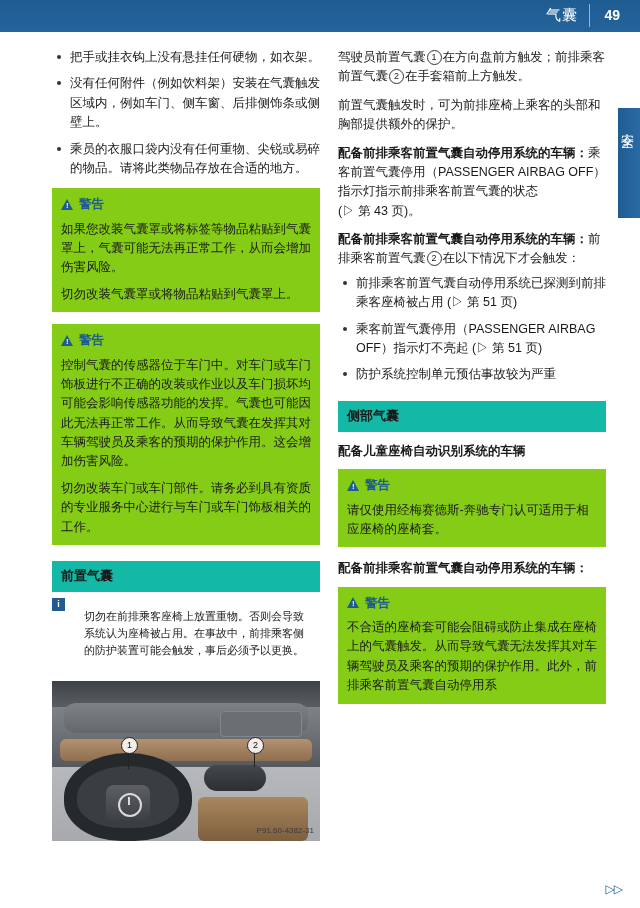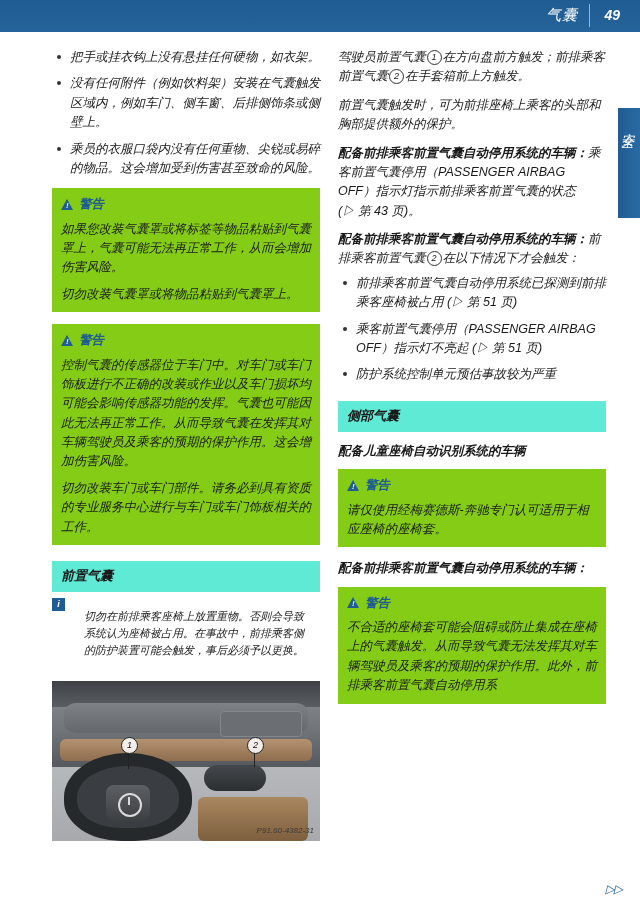--- a/index.html
+++ b/index.html
@@ -13,21 +13,20 @@
     font-family: "Liberation Sans", sans-serif;
     color: #1a1a1a;
     position: relative;
     overflow: hidden;
   }
   .page {
     position: relative;
     width: 640px;
     height: 908px;
     box-sizing: border-box;
-    font-style: italic;
   }
   
   .header {
     position: absolute;
     top: 0; left: 0;
     width: 640px;
     height: 32px;
     background: #2a5d8f;
     background: linear-gradient(180deg,#1f5c92 0%, #24639b 100%);
   }
@@ -153,21 +152,21 @@
   }
   .warnbox p {
     margin: 0 0 7px 0;
     font-size: 12.5px;
     line-height: 1.55;
   }
   .warnbox p:last-child { margin-bottom: 0; }
 
   
   .section-head {
-    background: #5eead4;
+    background: #14b8a6;
     font-weight: bold;
     font-size: 13px;
     padding: 5px 9px 6px 9px;
     margin: 16px 0 0 0;
   }
   .subhead {
     font-weight: bold;
     margin: 10px 0 7px 0;
     font-size: 12.5px;
   }
@@ -337,21 +336,21 @@
 
   <div class="side-tab">
     <span>安全</span>
   </div>
 
   <div class="col col-left">
 
     <ul class="bullets">
       <li>把手或挂衣钩上没有悬挂任何硬物，如衣架。</li>
       <li>没有任何附件（例如饮料架）安装在气囊触发区域内，例如车门、侧车窗、后排侧饰条或侧壁上。</li>
-      <li>乘员的衣服口袋内没有任何重物、尖锐或易碎的物品。这会增加受到伤害甚至致命的风险。</li>
+      <li>乘员的衣服口袋内没有任何重物、尖锐或易碎的物品。请将此类物品存放在合适的地方。</li>
     </ul>
 
     <div class="warnbox">
       <div class="warn-head">
         <span class="tri"></span>
         <span class="warn-title">警告</span>
       </div>
       <p>如果您改装气囊罩或将标签等物品粘贴到气囊罩上，气囊可能无法再正常工作，从而会增加伤害风险。</p>
       <p>切勿改装气囊罩或将物品粘贴到气囊罩上。</p>
     </div>

